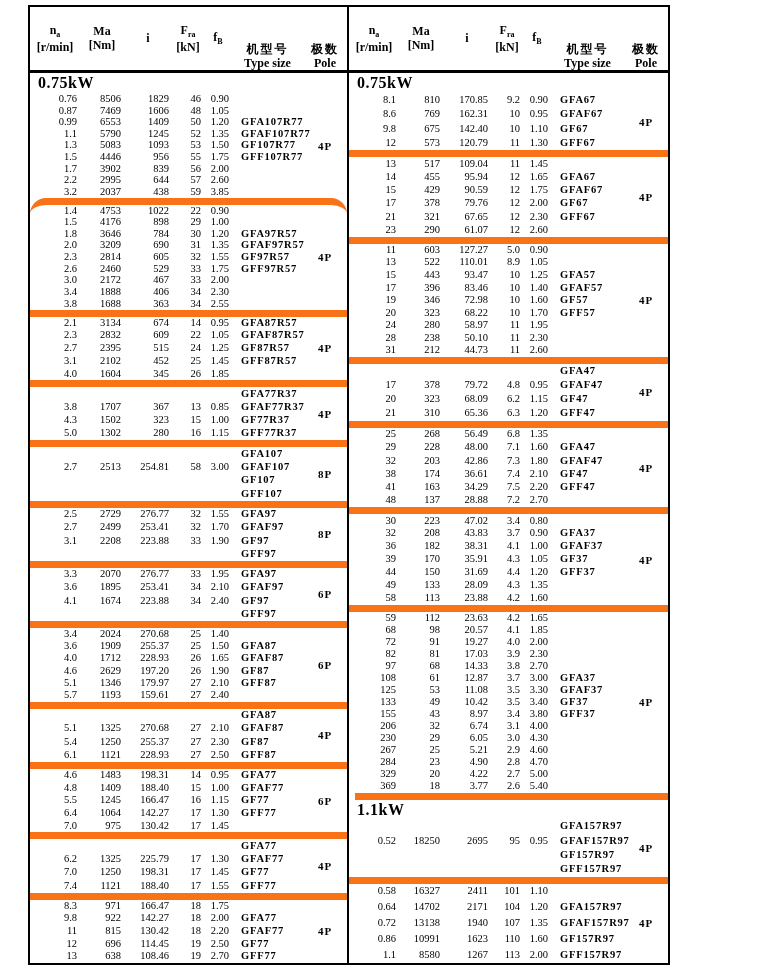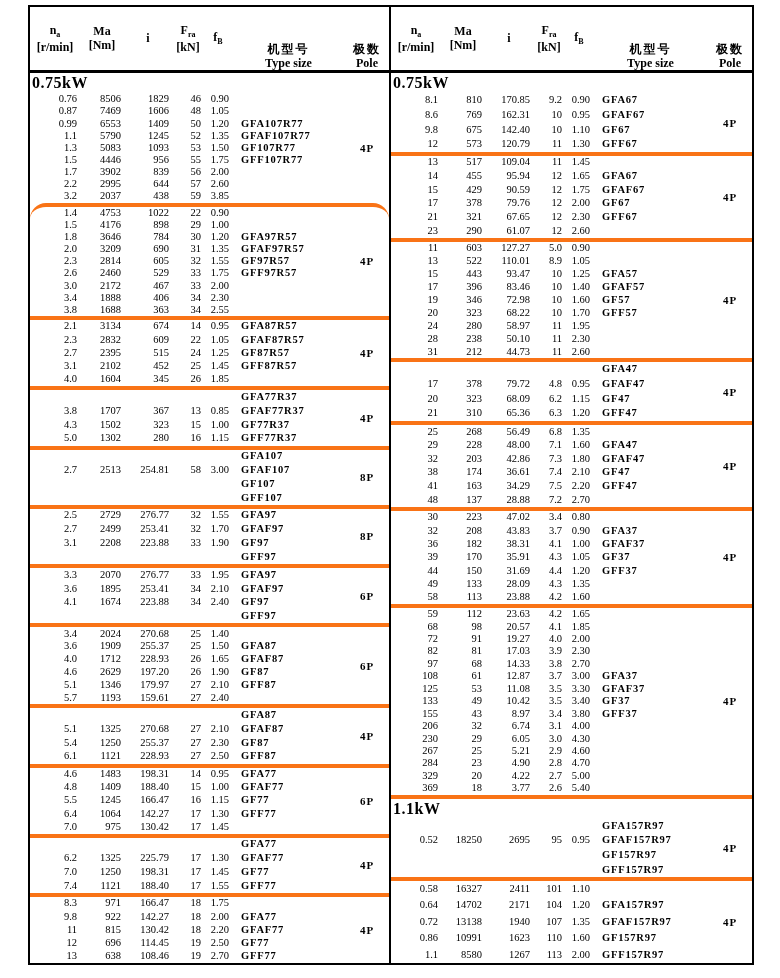--- a/index.html
+++ b/index.html
@@ -2,21 +2,21 @@
 <html><head>
 <meta charset="utf-8">
 <style>
   html,body{margin:0;padding:0;}
   body{
     width:780px;height:978px;background:#ffffff;color:#000;
     font-family:"Liberation Serif","DejaVu Serif",serif;
     position:relative;overflow:hidden;
   }
   .catalog-table{
-    position:absolute;left:28px;top:5px;width:726px;height:960px;
+    position:absolute;left:28px;top:5px;width:642px;height:960px;
     box-sizing:border-box;border:2px solid #000;background:#fff;
     display:flex;
   }
   .half{
     flex:1 1 50%;display:flex;flex-direction:column;min-width:0;box-sizing:border-box;
   }
   .half.left{border-right:2px solid #000;}
   .half-header{
     flex:0 0 54px;border-bottom:3px solid #000;
     display:grid;grid-template-columns:50px 44px 48px 32px 28px 1fr 44px;
@@ -28,24 +28,24 @@
   }
   .hmain{font-size:12px;white-space:nowrap;}
   .hmain sub{font-size:8px;}
   .hmain sub:empty{display:none;}
   .hunit{font-size:12px;white-space:nowrap;}
   .hunit:empty{display:none;}
   .hcell.cjk .hmain{font-size:12px;letter-spacing:2px;margin-top:36px;}
   .half-content{flex:1 1 auto;display:flex;flex-direction:column;min-height:0;}
   .section-title{
     flex:0 0 20px;line-height:20px;font-size:16px;font-weight:bold;
-    padding-left:2px;letter-spacing:0.5px;
+    padding-left:2px;letter-spacing:0.5px;margin-left:6px;
   }
   .group{display:flex;min-height:0;}
-  .sep{border-top:4px solid #f97316;}
+  .sep{border-top:7px solid #f97316;}
   .group-rows{flex:1 1 auto;display:flex;flex-direction:column;min-width:0;}
   .row{
     flex:1 1 0;display:grid;grid-template-columns:50px 44px 48px 32px 28px 1fr;
     align-items:center;font-size:10.5px;line-height:1;min-height:0;
   }
   .cell{white-space:nowrap;overflow:visible;}
   .cell.num{text-align:right;padding-right:3px;}
   .cell.model{
     font-weight:bold;padding-left:9px;letter-spacing:0.8px;font-size:10.5px;
   }

